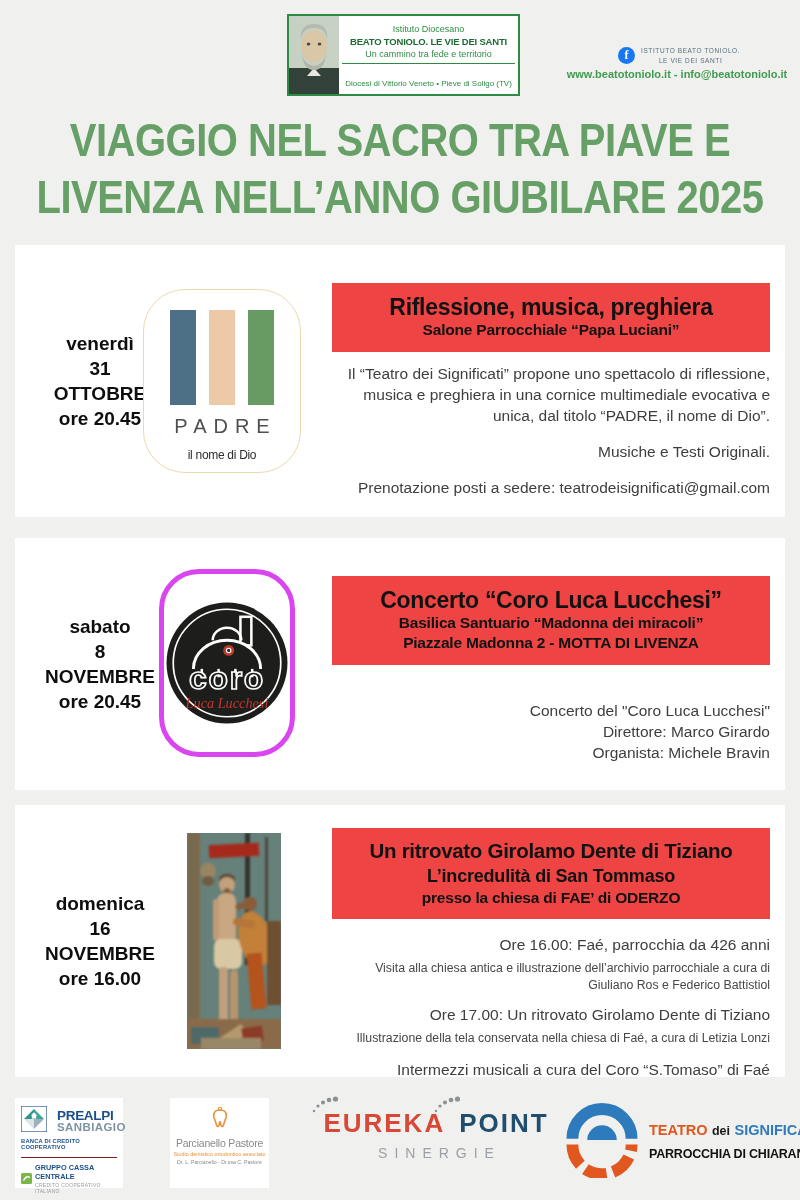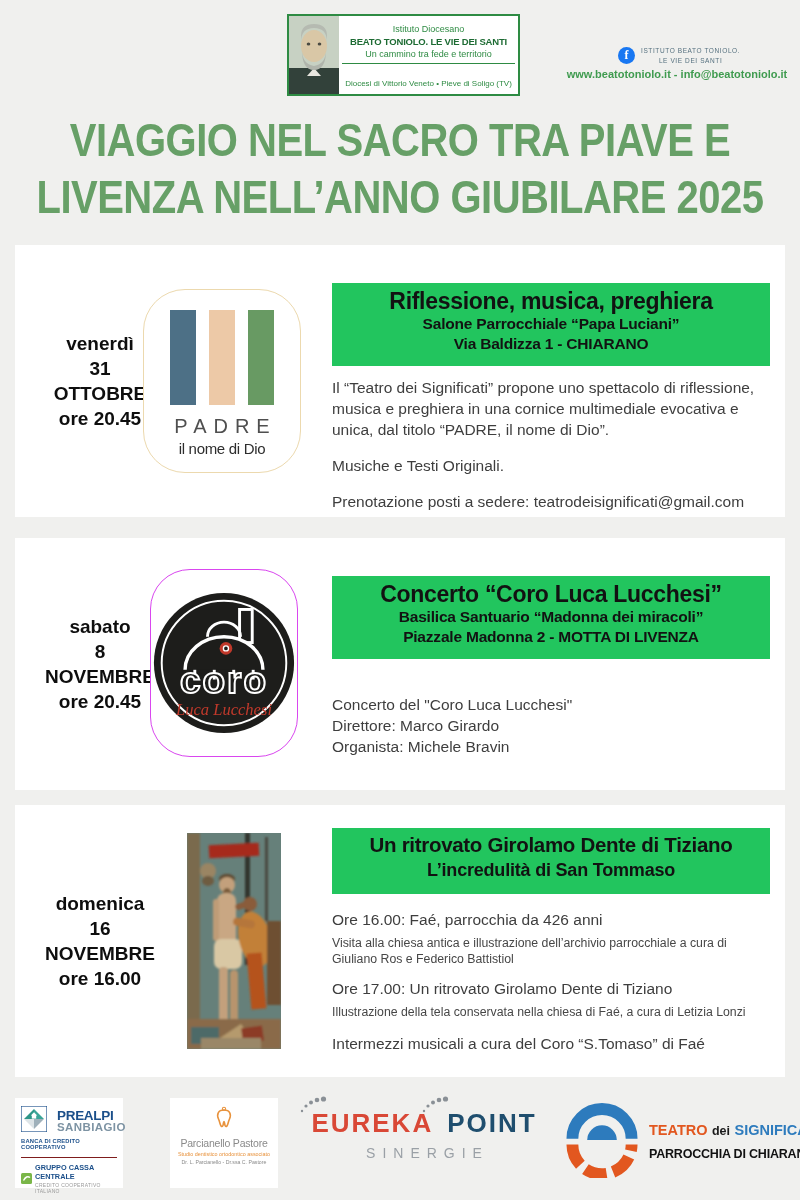--- a/index.html
+++ b/index.html
@@ -33,67 +33,67 @@
   .card1{top:245px;height:272px;}
   .card2{top:538px;height:252px;}
   .card3{top:805px;height:272px;}
 
   .date{position:absolute;left:18px;width:134px;top:50%;transform:translateY(-50%);
         text-align:center;font-weight:700;font-size:19px;line-height:1.32;color:#0e0e0e;white-space:pre-line;}
 
   .content{position:absolute;left:317px;width:438px;}
   .c1{top:38px;} .c2{top:38px;} .c3{top:23px;}
 
-  .banner{background:#22c55e;color:#121212;text-align:center;padding:5px 6px 12px 6px;}
+  .banner{background:#ef4444;color:#121212;text-align:center;padding:11px 6px 12px 6px;}
   .banner-title{font-size:23px;font-weight:700;line-height:1.15;letter-spacing:-0.3px;}
   .banner-title.t-sm{font-size:20.5px;}
   .banner-sub{font-size:15.5px;font-weight:700;line-height:1.28;letter-spacing:-0.2px;}
   .banner-sub.s-big{font-size:18px;margin-top:2px;}
 
   .body-text{margin-top:12px;}
   .body-text.gap-lg{margin-top:36px;}
-  .body-text p{font-size:15.5px;color:#3e3e3e;line-height:1.35;margin:0 0 15px 0;}
+  .body-text p{font-size:15.5px;color:#3e3e3e;line-height:1.35;margin:0 0 15px 0;text-align:right;}
   .p-note{font-size:12.3px !important;color:#474747 !important;line-height:1.32 !important;
           margin:-12px 0 14px 0 !important;}
   .it{}
 
   
   .padre-box{position:absolute;left:128px;top:44px;width:158px;height:184px;background:#fff;
              border:1px solid #ecd9ae;border-radius:42px;text-align:center;box-sizing:border-box;}
   .bars{display:flex;justify-content:center;gap:13px;margin-top:20px;}
   .bar{width:26px;height:95px;}
   .bar-blue{background:#4d7086;} .bar-peach{background:#edc9a7;} .bar-green{background:#689a63;}
   .padre-title{margin-top:10px;font-size:20px;color:#4f4f4f;letter-spacing:7px;text-indent:7px;}
-  .padre-sub{margin-top:2px;font-size:15px;color:#2d2d2d;letter-spacing:-0.3px;text-align:center;}
-
-  
-  .coro-box{position:absolute;left:135px;top:31px;width:148px;height:188px;background:#fff;
-            border:1px solid #d946ef;border-radius:40px;display:flex;align-items:center;justify-content:center;box-sizing:border-box;}
+  .padre-sub{margin-top:10px;font-size:12px;color:#2d2d2d;letter-spacing:-0.3px;text-align:center;}
+
+  
+  .coro-box{position:absolute;left:144px;top:31px;width:136px;height:188px;background:#fff;
+            border:5px solid #d946ef;border-radius:40px;display:flex;align-items:center;justify-content:center;box-sizing:border-box;}
 
   
   .painting{position:absolute;left:172px;top:28px;width:94px;height:216px;}
 
   
   .sponsor-box{position:absolute;background:#fff;}
   .prealpi-box{left:15px;top:1098px;width:108px;height:90px;padding:8px 6px;box-sizing:border-box;}
   .prealpi-row{display:flex;align-items:center;gap:10px;}
   .prealpi-names{line-height:1;}
   .prealpi-n1{font-size:13.5px;font-weight:700;color:#1b4f8a;letter-spacing:-0.3px;}
   .prealpi-n2{font-size:11.5px;font-weight:700;color:#7d93a3;letter-spacing:0.4px;}
   .prealpi-tag{font-size:5.8px;font-weight:700;color:#1b4f8a;margin-top:2px;letter-spacing:0.2px;}
   .gruppo-row{display:flex;align-items:center;gap:3px;margin-top:7px;border-top:1px solid #7f1d1d;padding-top:5px;}
   .gruppo-n{font-size:7.3px;font-weight:700;color:#1b4f8a;}
   .gruppo-s{font-size:5px;color:#9a9a9a;letter-spacing:0.3px;margin-top:1px;}
 
-  .parci-box{left:170px;top:1098px;width:108px;height:90px;text-align:center;padding-top:8px;box-sizing:border-box;}
+  .parci-box{left:170px;top:1098px;width:99px;height:90px;text-align:center;padding-top:8px;box-sizing:border-box;}
   .parci-name{font-size:10.5px;color:#8a8a8a;margin-top:3px;letter-spacing:-0.2px;}
   .parci-tag{font-size:5.4px;color:#e8923c;margin-top:2px;}
   .parci-docs{font-size:5.2px;color:#8a8a8a;margin-top:2px;}
 
-  .eureka{position:absolute;left:304px;top:1108px;width:240px;text-align:center;}
+  .eureka{position:absolute;left:316px;top:1108px;width:240px;text-align:center;}
   .eureka-row{position:relative;display:flex;justify-content:center;align-items:baseline;gap:14px;}
   .eureka-w1{font-size:26px;font-weight:700;color:#d94836;letter-spacing:2px;}
   .eureka-w2{font-size:26px;font-weight:700;color:#1f4e6e;letter-spacing:2px;}
   .eureka-dots1{position:absolute;left:-4px;top:-12px;}
   .eureka-dots2{position:absolute;left:118px;top:-12px;}
   .eureka-sub{font-size:14px;color:#9aa0a6;letter-spacing:7px;text-indent:7px;margin-top:6px;}
 
   .teatro{position:absolute;left:565px;top:1100px;width:225px;display:flex;align-items:center;gap:10px;}
   .teatro-text{line-height:1;}
   .teatro-row1{white-space:nowrap;}
@@ -155,21 +155,20 @@
           <span class="bar bar-green"></span>
       </div>
       <div class="padre-title">PADRE</div>
       <div class="padre-sub">il nome di Dio</div>
     </div>
 
     <div class="content c1">
       <div class="banner">
         <div class="banner-title">Riflessione, musica, preghiera</div>
         <div class="banner-sub">Salone Parrocchiale “Papa Luciani”</div>
-        <div class="banner-sub">Via Baldizza 1 - CHIARANO</div>
       </div>
       <div class="body-text">
         <p>Il “Teatro dei Significati” propone uno spettacolo di riflessione, musica e preghiera in una cornice multimediale evocativa e unica, dal titolo “PADRE, il nome di Dio”.</p>
         <p>Musiche e Testi Originali.</p>
         <p>Prenotazione posti a sedere: teatrodeisignificati@gmail.com</p>
       </div>
     </div>
   </section>
 
   <section class="card card2">
@@ -253,20 +252,21 @@
           <rect x="4" y="194" width="28" height="17" fill="#4e6a68"></rect>
           <rect x="14" y="205" width="60" height="11" fill="#9a8767"></rect>
         </g>
       </svg>
     </div>
 
     <div class="content c3">
       <div class="banner">
         <div class="banner-title t-sm">Un ritrovato Girolamo Dente di Tiziano</div>
         <div class="banner-sub s-big">L’incredulità di San Tommaso</div>
+        <div class="banner-sub">presso la chiesa di FAE’ di ODERZO</div>
       </div>
       <div class="body-text" style="margin-top:16px;">
         <p style="margin-bottom:4px;">
           <span>Ore 16.00: </span><span class="it">Faé, parrocchia da 426 anni</span>
         </p>
         <p class="p-note" style="margin:0 0 12px 0 !important;">Visita alla chiesa antica e illustrazione dell’archivio parrocchiale a cura di Giuliano Ros e Federico Battistiol</p>
         <p style="margin-bottom:4px;">Ore 17.00: Un ritrovato Girolamo Dente di Tiziano</p>
         <p class="p-note" style="margin:0 0 14px 0 !important;">Illustrazione della tela conservata nella chiesa di Faé, a cura di Letizia Lonzi</p>
         <p>Intermezzi musicali a cura del Coro “S.Tomaso” di Faé</p>
       </div>

